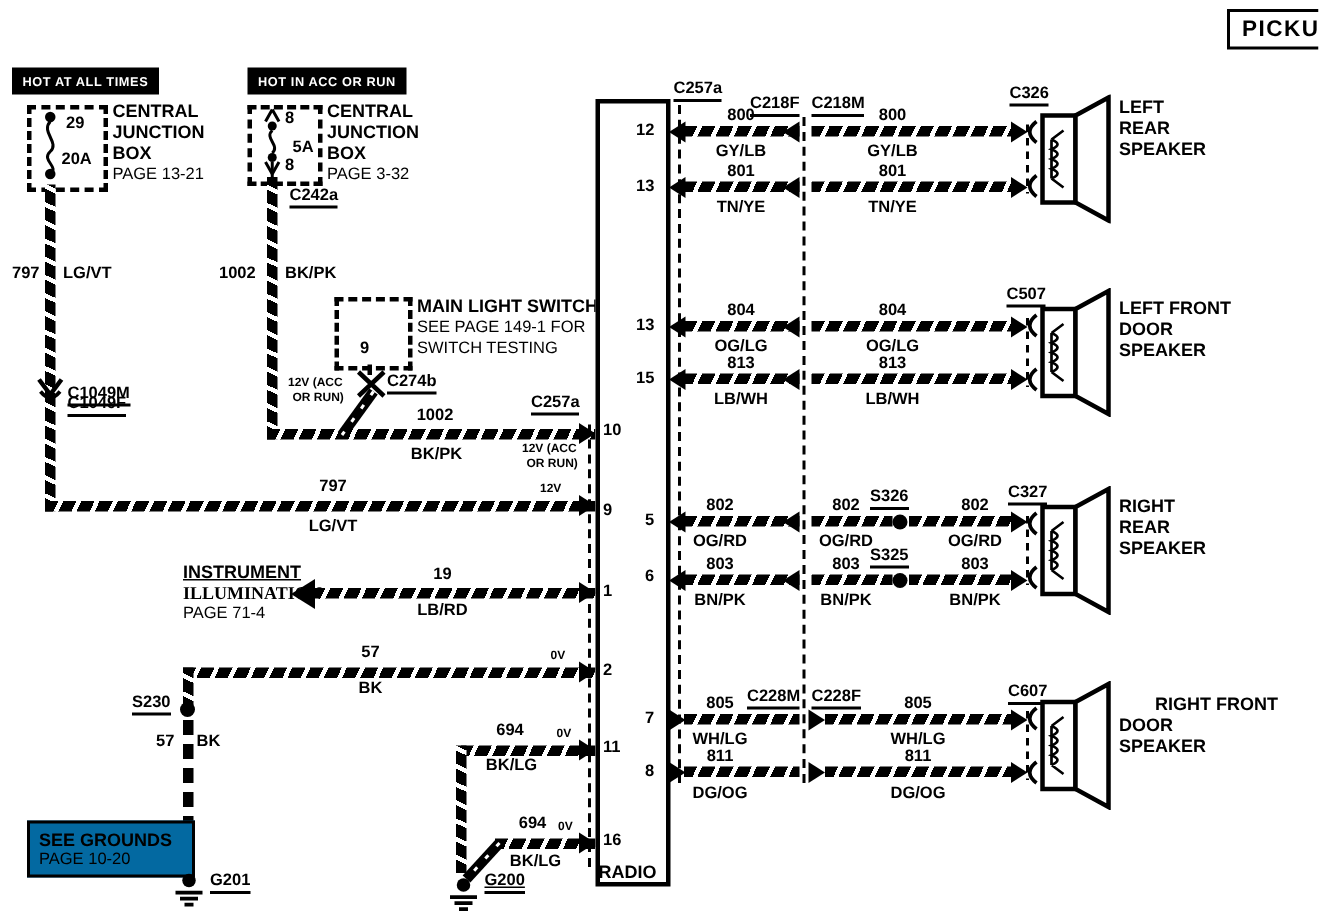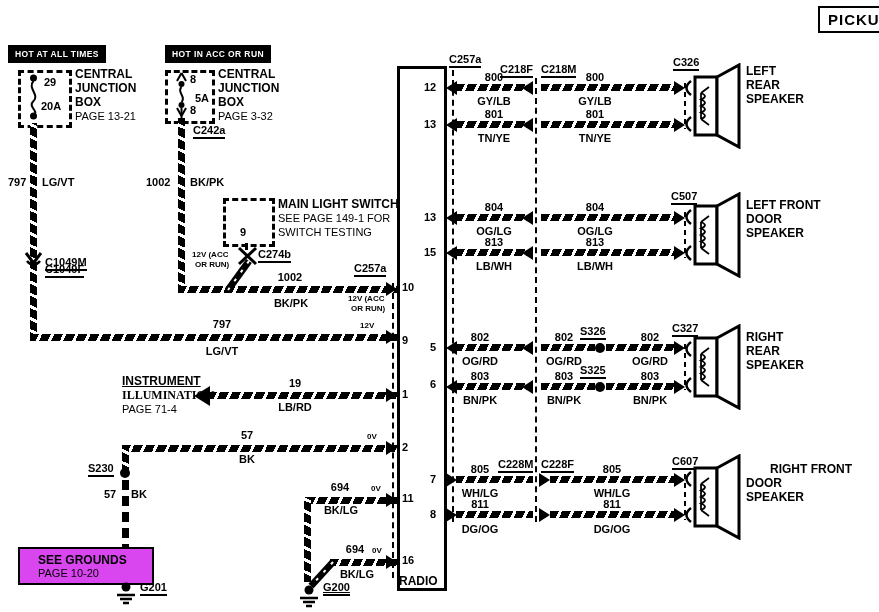--- a/index.html
+++ b/index.html
@@ -17,21 +17,21 @@
   .dashline-v{position:absolute;width:0;border-left:2px dashed #000;}
   .dashbox{position:absolute;border:3px dashed #000;background:#fff;}
   .banner{position:absolute;background:#000;color:#fff;font:bold 8.5px "Liberation Sans",sans-serif;
           padding:4px 7px;letter-spacing:.4px;}
   .tri-l{position:absolute;width:0;height:0;border-top:7px solid transparent;border-bottom:7px solid transparent;border-right:11px solid #000;}
   .tri-r{position:absolute;width:0;height:0;border-top:7px solid transparent;border-bottom:7px solid transparent;border-left:11px solid #000;}
   .splice{position:absolute;width:10px;height:10px;border-radius:50%;background:#000;}
   .stub{position:absolute;background:#000;}
   #radio-box{position:absolute;left:397px;top:66px;width:50px;height:525px;border:3px solid #000;background:#fff;box-sizing:border-box;}
   #pickup-box{position:absolute;left:818px;top:6px;border:2px solid #000;padding:3px 8px;font:bold 15px "Liberation Sans",sans-serif;letter-spacing:1px;}
-  #grounds-box{position:absolute;left:18px;top:547px;width:96px;border:2px solid #000;padding:4px 18px;background:#d946ef;}
+  #grounds-box{position:absolute;left:18px;top:547px;width:96px;border:2px solid #000;padding:4px 6px;background:#0369a1;}
   svg{position:absolute;}
 </style>
 </head>
 <body>
 
 <div id="page">
 
   <div id="pickup-box">PICKUP</div>
 
   <div class="banner" style="left:8px;top:45px;">HOT AT ALL TIMES</div>

